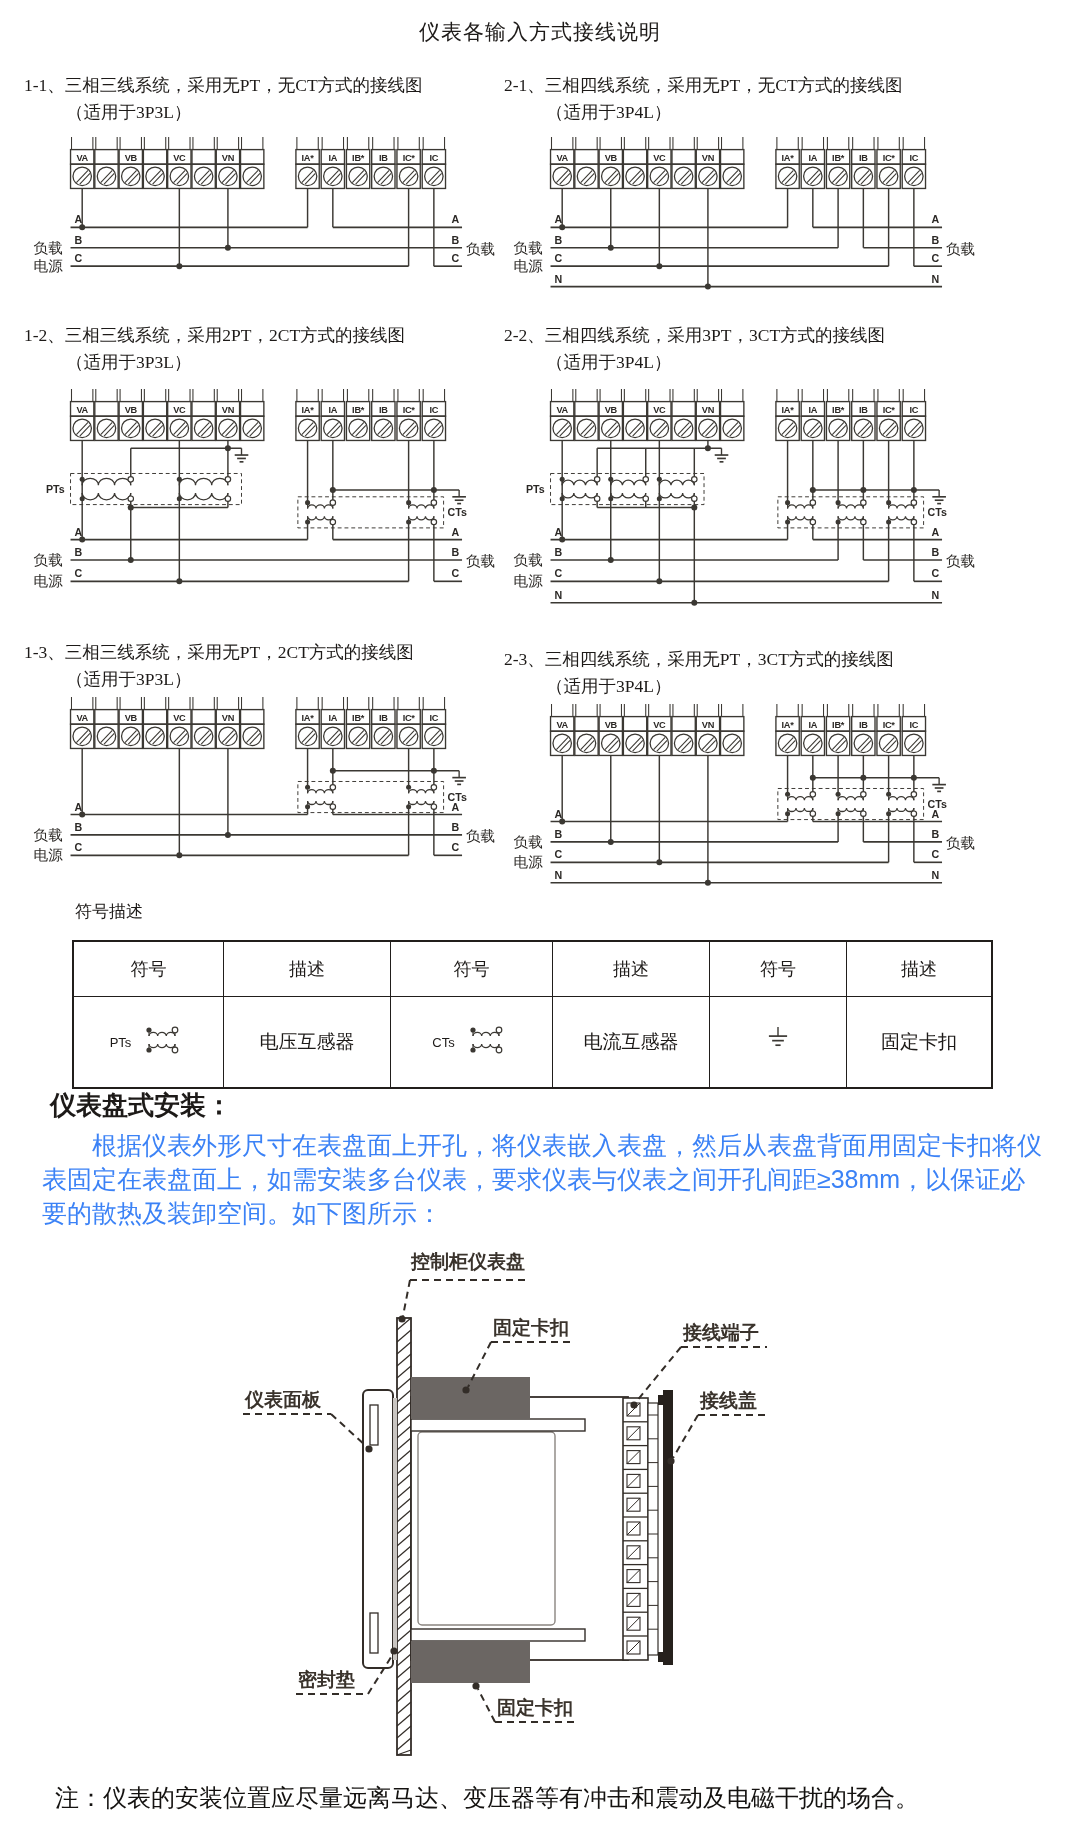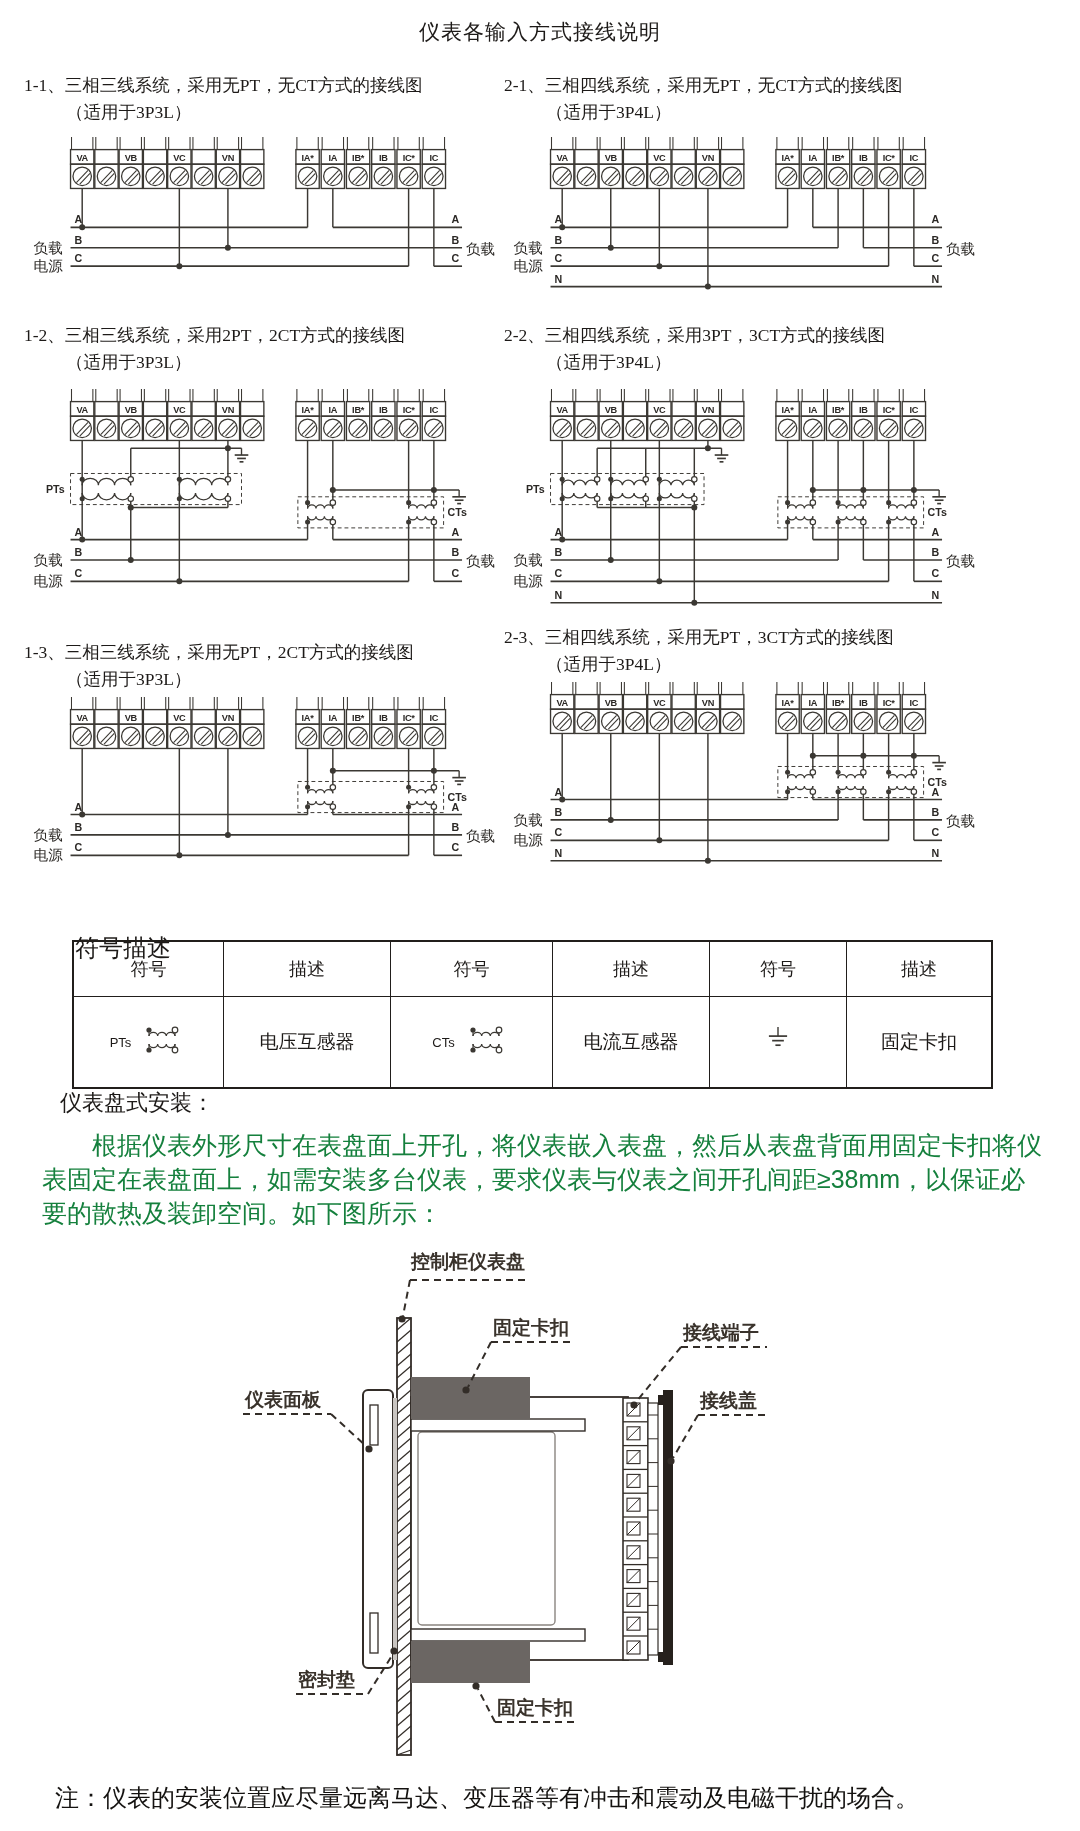--- a/index.html
+++ b/index.html
@@ -5,33 +5,33 @@
   html,body{margin:0;padding:0;background:#fff;}
   .page{position:relative;width:1080px;height:1831px;background:#fff;overflow:hidden;
         font-family:"Liberation Serif","DejaVu Serif",serif;color:#1d1a18;}
   .doc-title{position:absolute;left:0;top:18px;width:1080px;text-align:center;
              font-size:21px;letter-spacing:1px;}
   .diag{position:absolute;width:478px;}
   .dh{margin:4px;font-size:17.5px;line-height:27px;font-weight:normal;}
   .dh1{display:block;}
   .dh2{display:block;padding-left:42px;}
   .dsvg{position:absolute;left:0;}
-  .sym-title{position:absolute;left:75px;top:932px;font-size:24px;}
+  .sym-title{position:absolute;left:75px;top:900px;font-size:17px;}
   .symtab{position:absolute;left:72px;top:940px;border-collapse:collapse;table-layout:fixed;}
   .symtab th,.symtab td{border:1.5px solid #211e1b;text-align:center;vertical-align:middle;
                         font-weight:normal;padding:8px;}
   .symtab{border:2.5px solid #211e1b;}
   .symtab th{height:38px;font-size:18px;}
   .symtab td{height:74px;font-size:19px;}
   .symcell{display:flex;align-items:center;justify-content:center;gap:4px;}
   .symlab{font-size:13px;font-family:"Liberation Sans",sans-serif;}
-  .install-h{position:absolute;left:60px;top:1088px;font-size:22px;font-weight:normal;
+  .install-h{position:absolute;left:50px;top:1088px;font-size:26px;font-weight:bold;
              font-family:"Liberation Sans","DejaVu Sans",sans-serif;}
   .install-p{position:absolute;left:42px;top:1128px;width:1008px;font-size:25px;line-height:34px;
-             text-indent:2em;font-family:"Liberation Sans","DejaVu Sans",sans-serif;color:#15803d;}
+             text-indent:2em;font-family:"Liberation Sans","DejaVu Sans",sans-serif;color:#3b82f6;}
   .figure{position:absolute;left:175px;top:1232px;width:610px;height:545px;}
   .note{position:absolute;left:55px;top:1782px;font-size:24px;
         font-family:"Liberation Sans","DejaVu Sans",sans-serif;color:#141210;text-align:right;}
 </style>
 </head>
 <body>
 
 <div class="page">
 
   <div class="doc-title">仪表各输入方式接线说明</div>
@@ -951,21 +951,21 @@
           <line x1="52" y1="164" x2="400" y2="164" stroke="#3b3833" stroke-width="1.7"></line>
           <line x1="426" y1="164" x2="455" y2="164" stroke="#3b3833" stroke-width="1.7"></line>
           <text x="56" y="160" font-size="11" text-anchor="start" font-weight="bold" font-family="&quot;Liberation Sans&quot;,&quot;DejaVu Sans&quot;,sans-serif" fill="#2b2825">C</text>
           <text x="452" y="160" font-size="11" text-anchor="end" font-weight="bold" font-family="&quot;Liberation Sans&quot;,&quot;DejaVu Sans&quot;,sans-serif" fill="#2b2825">C</text>
           <text x="14" y="148" font-size="15" text-anchor="start" font-weight="normal" font-family="&quot;Liberation Serif&quot;,&quot;DejaVu Serif&quot;,serif" fill="#2b2825">负载</text>
           <text x="14" y="169" font-size="15" text-anchor="start" font-weight="normal" font-family="&quot;Liberation Serif&quot;,&quot;DejaVu Serif&quot;,serif" fill="#2b2825">电源</text>
           <text x="459" y="149" font-size="15" text-anchor="start" font-weight="normal" font-family="&quot;Liberation Serif&quot;,&quot;DejaVu Serif&quot;,serif" fill="#2b2825">负载</text>
         </svg></div>
   </section>
 
-  <section class="diag" style="left:500px;top:620px">
+  <section class="diag" style="left:500px;top:642px">
     <h3 class="dh">
       <span class="dh1">2-3、三相四线系统，采用无PT，3CT方式的接线图</span>
       <span class="dh2">（适用于3P4L）</span>
     </h3>
     <div class="dsvg" style="top:61px"><svg viewBox="0 0 492 201" width="478">
           <line x1="53" y1="1" x2="53" y2="14" stroke="#3b3833" stroke-width="1.1"></line>
           <line x1="75" y1="1" x2="75" y2="14" stroke="#3b3833" stroke-width="1.1"></line>
           <rect x="52" y="14" width="24" height="15" fill="none" stroke="#3b3833" stroke-width="1.4"></rect>
           <rect x="52" y="29" width="24" height="25" fill="none" stroke="#3b3833" stroke-width="1.4"></rect>
           <circle cx="64" cy="41.5" r="9.5" fill="none" stroke="#3b3833" stroke-width="1.3"></circle>

